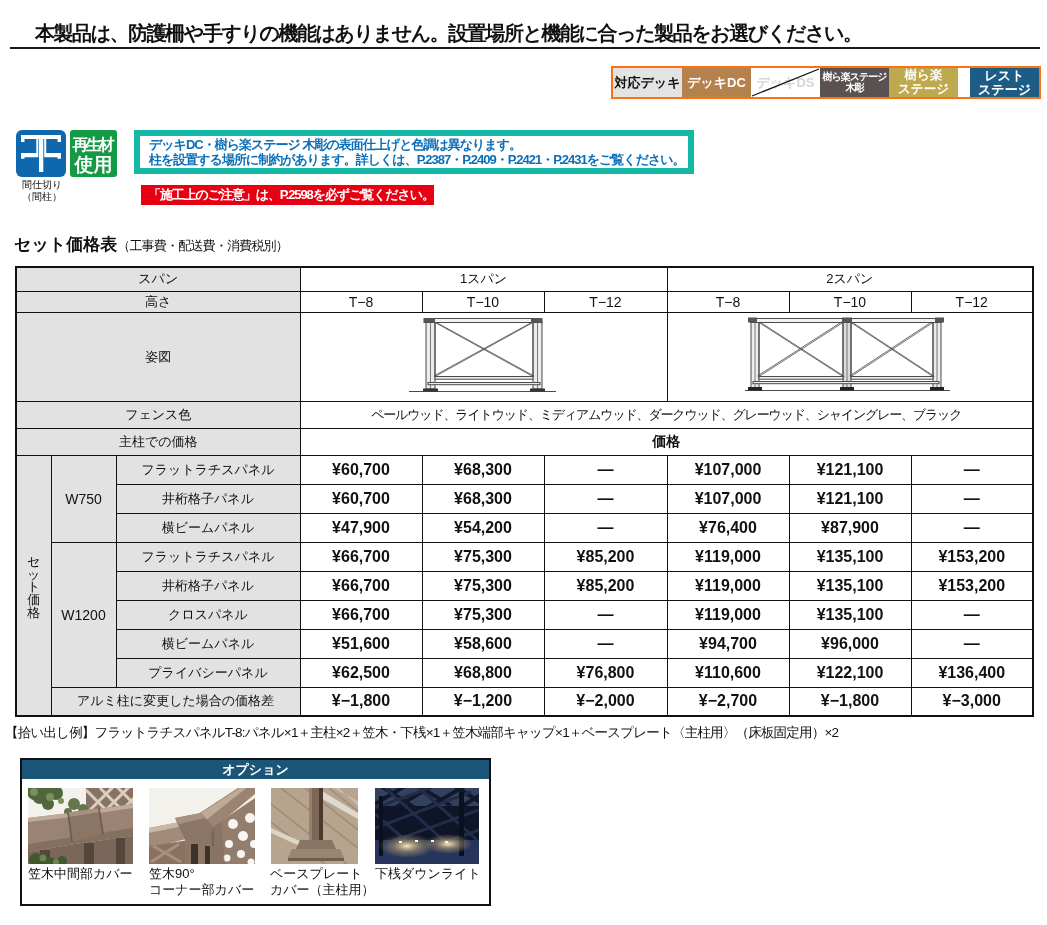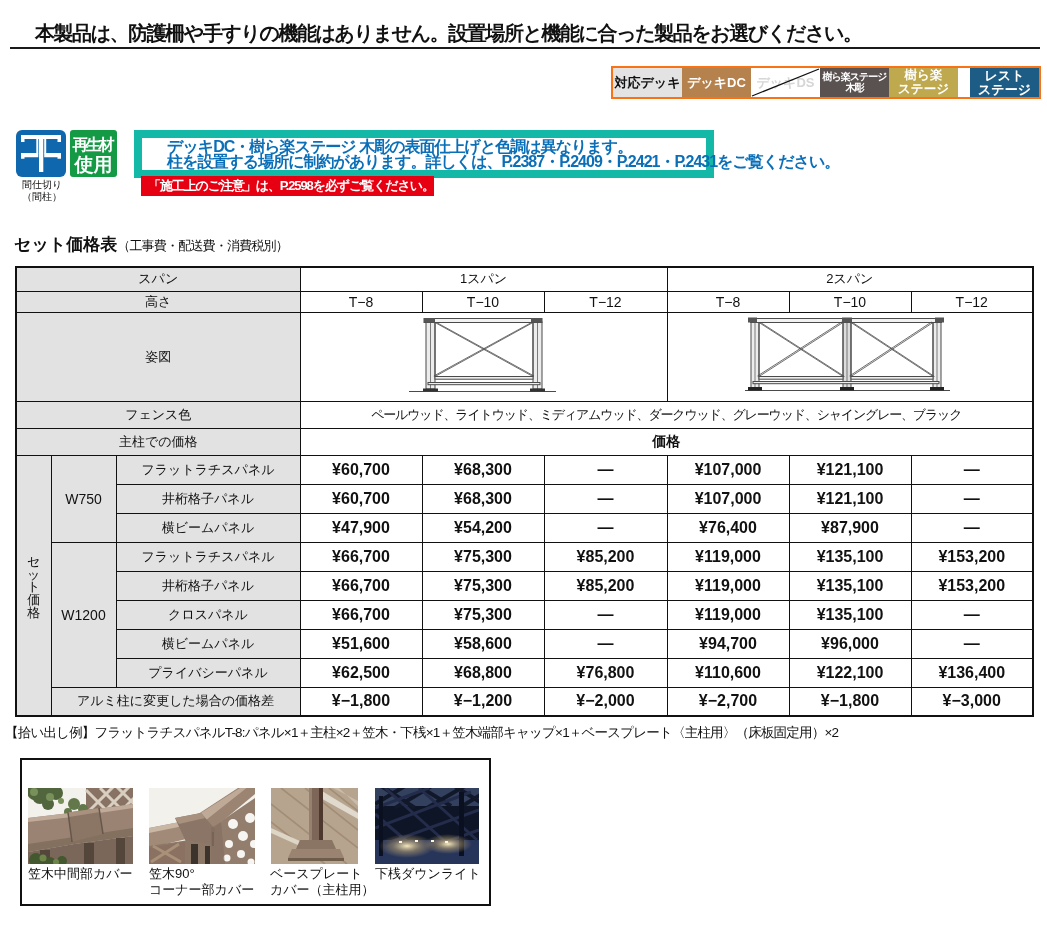--- a/index.html
+++ b/index.html
@@ -11,23 +11,23 @@
 #rule{left:10px;top:47px;width:1030px;height:2px;background:#1a1a1a;}
 
 #deck{left:611px;top:66px;display:flex;border:2px solid #f97316;}
 #deck .b{width:69px;height:29px;display:flex;align-items:center;justify-content:center;
  text-align:center;font-weight:bold;line-height:1.05;}
 
 #icon1{left:16px;top:130px;}
 #icon2{left:70px;top:130px;}
 #iconlbl{left:4px;top:179px;width:76px;text-align:center;font-size:10px;color:#111;line-height:1.2;}
 
-#infobox{left:134px;top:130px;width:539px;height:30px;border:8px solid #14b8a6;
- color:#0b6fb8;font-weight:bold;font-size:16px;line-height:14.5px;padding:2px 0 0 25px;white-space:nowrap;letter-spacing:-1px;}
-#redbar{left:141px;top:176px;width:286px;height:20px;background:#e60012;color:#fff;
+#infobox{left:134px;top:130px;width:539px;height:30px;border:6px solid #14b8a6;
+ color:#0b6fb8;font-weight:bold;font-size:13px;line-height:14.5px;padding:2px 0 0 9px;white-space:nowrap;letter-spacing:-1px;}
+#redbar{left:141px;top:185px;width:286px;height:20px;background:#e60012;color:#fff;
  font-weight:bold;font-size:13px;line-height:19px;padding-left:7px;white-space:nowrap;letter-spacing:-1.1px;}
 
 #h2{left:14px;top:233px;font-size:17px;font-weight:bold;color:#111;}
 #h2 span{font-size:13px;font-weight:normal;}
 
 table{border-collapse:collapse;table-layout:fixed;}
 #tbl{left:15px;top:266px;border:2px solid #111;}
 #tbl td{border:1px solid #111;padding:0;text-align:center;vertical-align:middle;
  font-size:13px;color:#111;overflow:hidden;}
 #tbl .g{background:#e2e2e2;}
@@ -256,20 +256,21 @@
   <rect x="202" y="4.5" width="9" height="5" fill="#555" stroke="none"></rect>
   <rect x="15" y="74" width="14" height="3.5" fill="#222" stroke="none"></rect>
   <rect x="107" y="74" width="14" height="3.5" fill="#222" stroke="none"></rect>
   <rect x="197" y="74" width="14" height="3.5" fill="#222" stroke="none"></rect>
  </g>
 </svg>
 
 <div class="abs" id="note">【拾い出し例】フラットラチスパネルT-8:パネル×1＋主柱×2＋笠木・下桟×1＋笠木端部キャップ×1＋ベースプレート〈主柱用〉（床板固定用）×2</div>
 
 <div class="abs" id="opt">
+ <div class="abs" id="optbar">オプション</div>
  <svg class="ph" style="left:6px;" width="105" height="76">
   <rect width="105" height="76" fill="#f2f1ec"></rect>
   <rect x="58" width="47" height="32" fill="#887264"></rect>
   <g stroke="#d9cfc1" stroke-width="3">
    <line x1="58" y1="26" x2="88" y2="-4"></line>
         <line x1="70" y1="30" x2="102" y2="-2"></line>
         <line x1="84" y1="32" x2="110" y2="6"></line>
    <line x1="58" y1="2" x2="86" y2="30"></line>
         <line x1="72" y1="0" x2="100" y2="28"></line>
         <line x1="88" y1="-2" x2="110" y2="20"></line>

